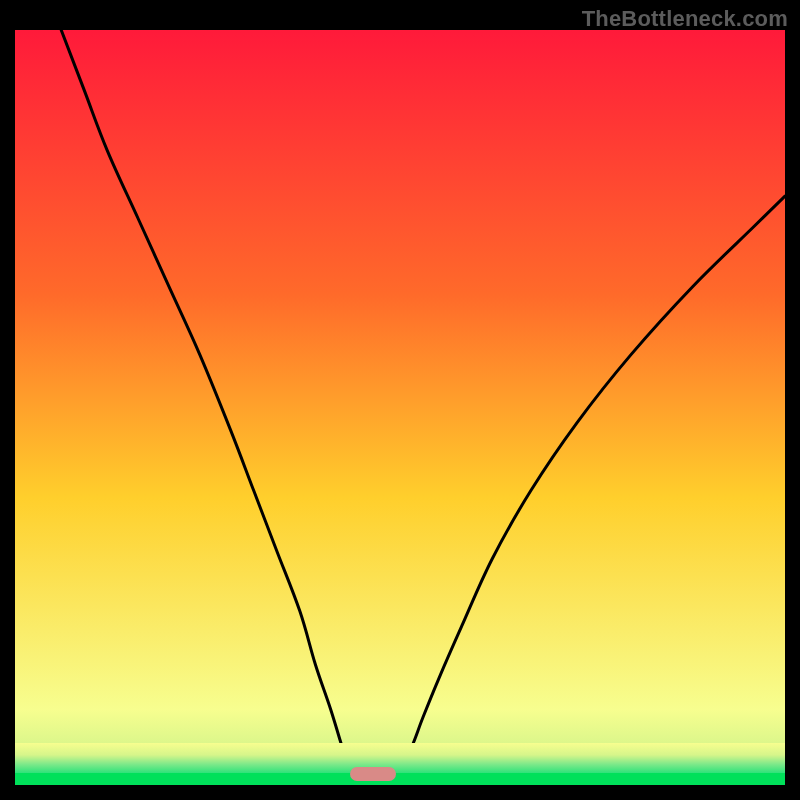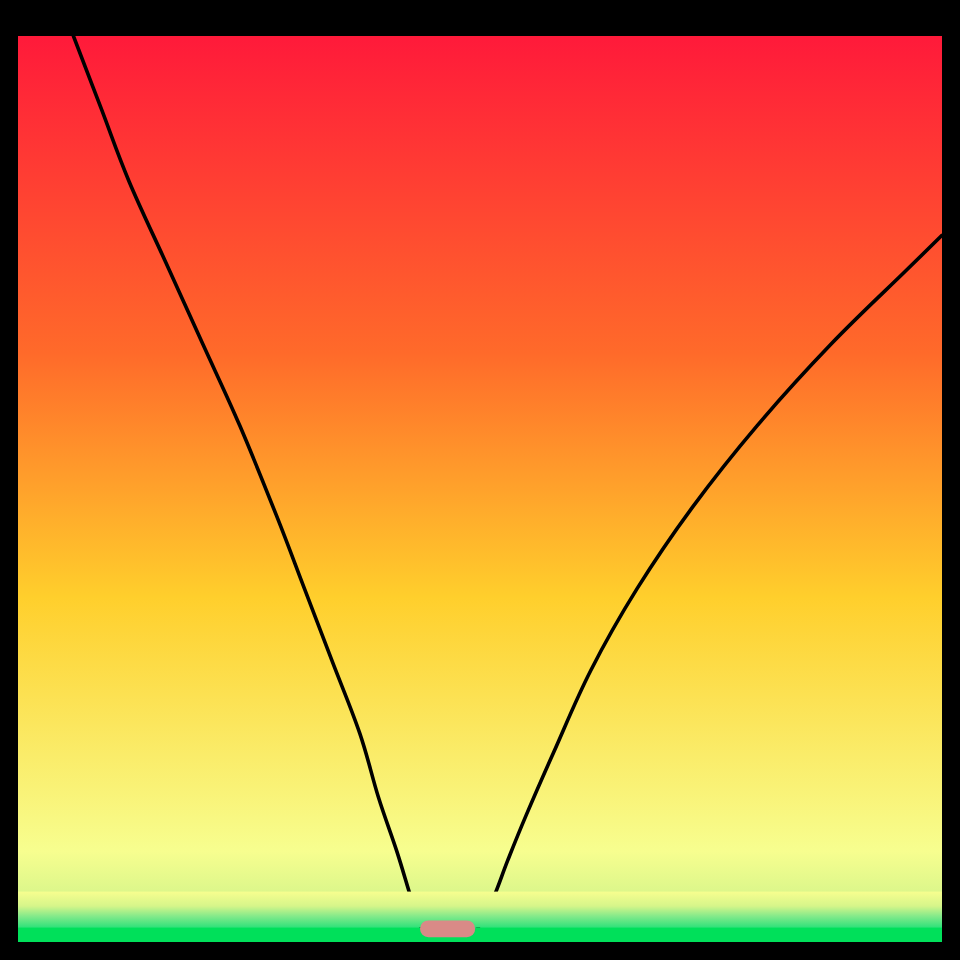--- a/index.html
+++ b/index.html
@@ -64,20 +64,21 @@
     background: #d98a87;
     border-radius: 7px;
     z-index: 5;
   }
 </style>
 </head>
 <body>
 
 <div class="frame">
 
+  <div class="watermark">TheBottleneck.com</div>
 
   <div class="plot-outer">
 
     <svg class="plot" viewBox="0 0 770 755" preserveAspectRatio="none">
       <defs>
         <linearGradient id="heat" x1="0" y1="0" x2="0" y2="1">
           <stop offset="0" stop-color="#ff1a3a"></stop>
           <stop offset="0.35" stop-color="#ff6a2a"></stop>
           <stop offset="0.62" stop-color="#ffcf2c"></stop>
           <stop offset="0.90" stop-color="#f7fe8f"></stop>

